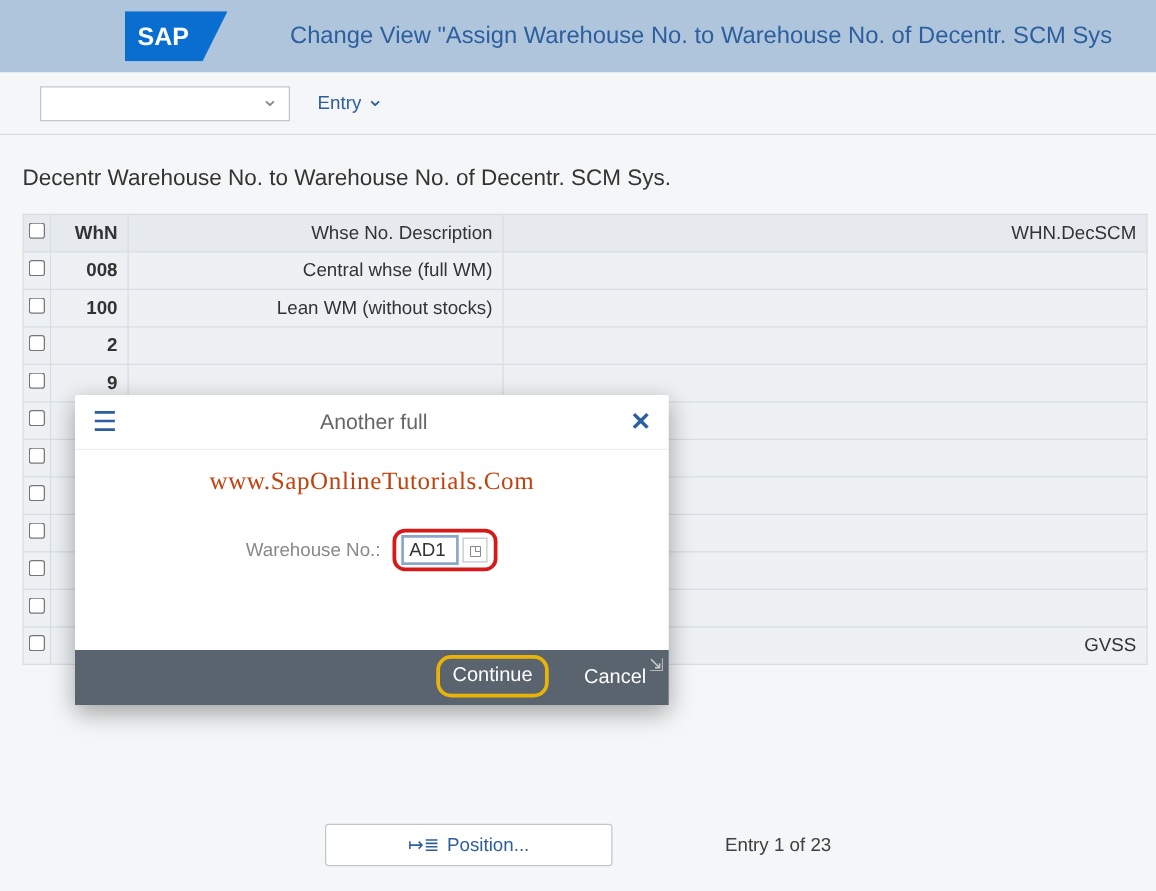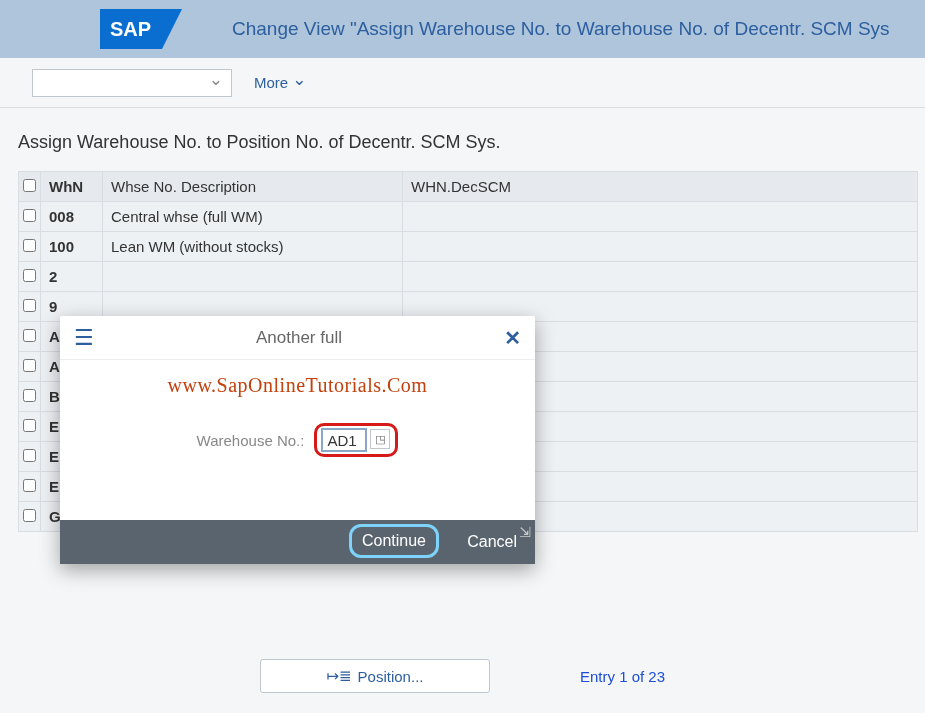--- a/index.html
+++ b/index.html
@@ -67,21 +67,21 @@
     font-size: 18px;
     color: #333;
     margin-bottom: 18px;
   }
   .table {
     border-collapse: collapse;
     width: 900px;
   }
   .table tr { height: 30px; }
   .table th, .table td {
-    text-align: left;
+    text-align: right;
     border: 1px solid #d8dde2;
     padding: 4px 8px;
     background: #eef1f4;
     font-weight: normal;
     font-size: 15px;
     color: #333;
   }
   .table th { background: #e6eaef; }
   .table .chk-col { width: 22px; text-align:center; padding:0; }
   .table .whn-col { width: 62px; font-weight: bold; }
@@ -109,21 +109,21 @@
     border-radius: 3px;
     display: flex;
     align-items: center;
     justify-content: center;
     gap: 6px;
     color: #2d5f9e;
     font-size: 15px;
     cursor: pointer;
   }
   .entry-count {
-    color: #1d4ed8;
+    color: #404040;
     font-size: 15px;
   }
   
   .modal {
     position: absolute;
     left: 60px;
     top: 316px;
     width: 475px;
     background: #fff;
     box-shadow: 0 6px 20px rgba(0,0,0,.35);
@@ -172,21 +172,21 @@
     pointer-events: none;
     font-family: Georgia, serif;
   }
   .field-label { color: #888; font-size: 15px; }
   .input-wrap {
     position: relative;
     border: 3px solid #d61a1a;
     border-radius: 10px;
     padding: 3px 5px;
     display: flex;
-    align-items: flex-start;
+    align-items: center;
     gap: 4px;
   }
   .wh-input {
     width: 44px;
     height: 22px;
     border: 1px solid #8aa7c9;
     outline: 2px solid #8aa7c9;
     outline-offset: -1px;
     font-size: 15px;
     padding: 0 4px;
@@ -211,21 +211,21 @@
     gap: 18px;
     position: relative;
   }
   .modal-foot .btn {
     color: #fff;
     font-size: 16px;
     cursor: pointer;
   }
   .continue-ring {
     position: absolute;
-    border: 3px solid #7dd3fc;
+    border: 3px solid #eab308;
     border-radius: 12px;
     padding: 4px 10px;
     right: 96px;
     top: 4px;
     height: 34px;
     display:flex; align-items:center;
   }
   .resize-handle {
     position:absolute;
     right:4px;
@@ -246,27 +246,27 @@
     </svg>
   </div>
   <div class="page-title">Change View "Assign Warehouse No. to Warehouse No. of Decentr. SCM Sys</div>
 </div>
 
 <div class="toolbar-row">
   <div class="toolbar-select">
     <span class="chev"></span>
   </div>
   <div class="more-btn">
-    <span>More</span>
+    <span>Entry</span>
     <span class="chev"></span>
   </div>
 </div>
 
 <div class="content">
-  <div class="section-title">Assign Warehouse No. to Position No. of Decentr. SCM Sys.</div>
+  <div class="section-title">Decentr Warehouse No. to Warehouse No. of Decentr. SCM Sys.</div>
 
   <table class="table">
     <thead>
       <tr>
         <th class="chk-col"><input type="checkbox" style=""></th>
         <th class="whn-col">WhN</th>
         <th class="desc-col">Whse No. Description</th>
         <th class="dec-col">WHN.DecSCM</th>
       </tr>
     </thead>

